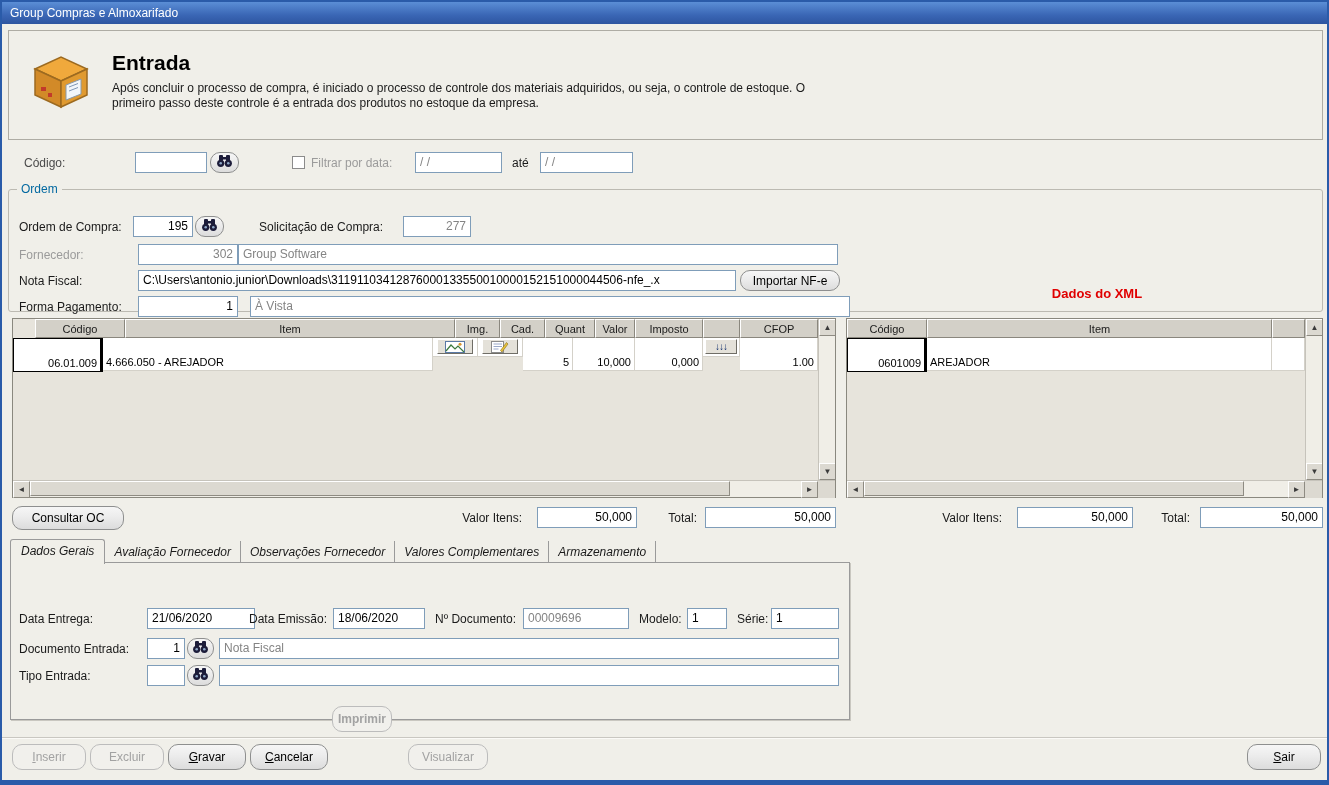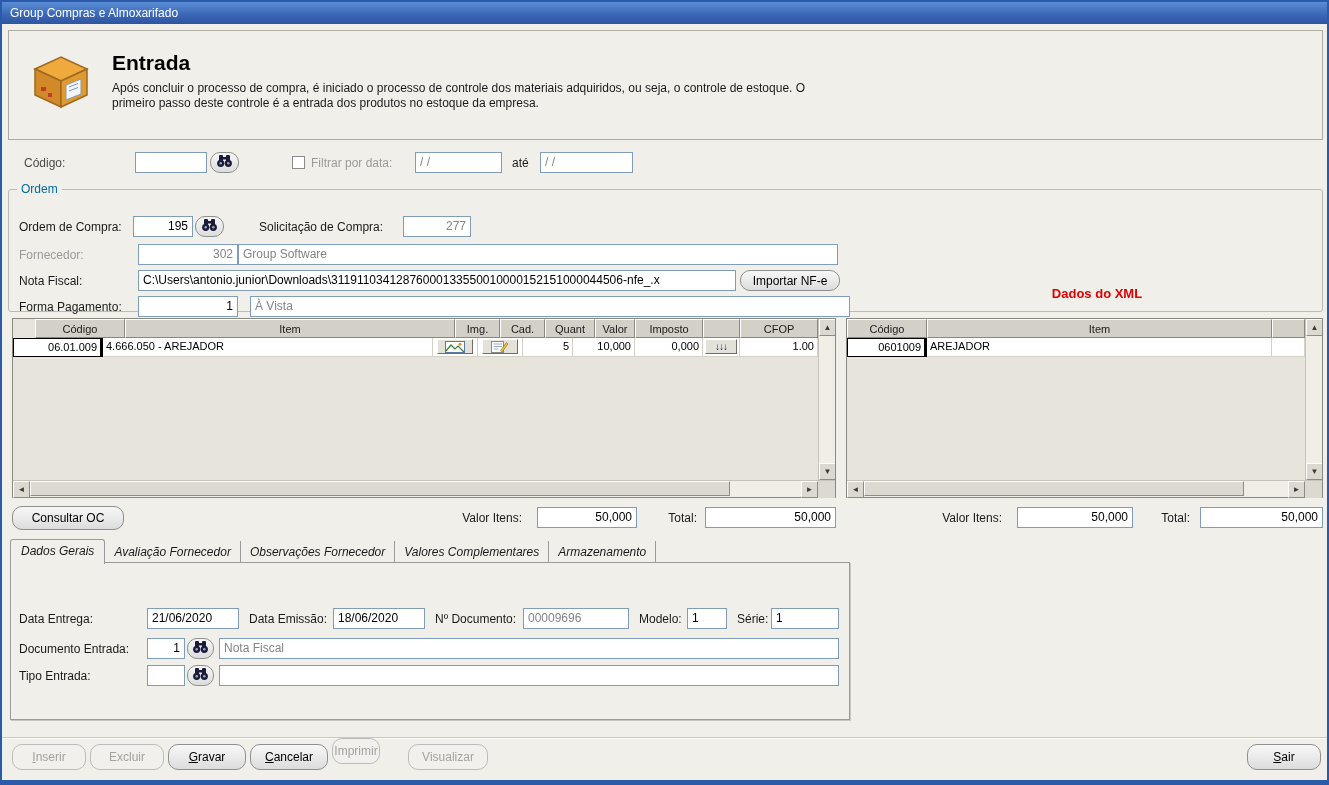--- a/index.html
+++ b/index.html
@@ -41,21 +41,21 @@
   .grid-cols { flex:1; overflow:hidden; }
   .ghead { display:flex; height:19px;justify-content:flex-end; }
   .hc {
     background:#d3d0c8; border-top:1px solid #fff; border-left:1px solid #fff;
     border-right:1px solid #8a877e; border-bottom:1px solid #8a877e;
     font-size:11px; display:flex; align-items:center; justify-content:center;
     color:#1a1a1a; overflow:hidden; flex:none;
   }
   .grow { display:flex; height:19px; background:#fff; }
   .dc {
-    font-size:11px; line-height:17px; padding:0 3px; border-right:1px solid #d4d1c9;
+    font-size:11px; line-height:17px; padding:16px 3px; border-right:1px solid #d4d1c9;
     border-bottom:1px solid #d4d1c9; overflow:hidden; white-space:nowrap; flex:none; background:#fff;
   }
   .dc.ra { text-align:right; }
   .dc.cursor { border:1px solid #000; border-right:3px solid #000; }
   .cellbtn {
     display:inline-flex; align-items:center; justify-content:center; width:100%; height:15px;
     border:1px solid; border-color:#fff #6f6d66 #6f6d66 #fff; background:#e4e1d9; margin-top:1px;
   }
   .gfill { flex:1; background:#e7e4dc; }
   .vscroll { width:17px; background:#f0eee7; border-left:1px solid #c6c3bb; display:flex; flex-direction:column; justify-content:space-between; }
@@ -273,21 +273,21 @@
   <div class="tabs" style="left:8px; top:537px;font-style:italic;">
     <div class="tab active">Dados Gerais</div>
     <div class="tab">Avaliação Fornecedor</div>
     <div class="tab">Observações Fornecedor</div>
     <div class="tab">Valores Complementares</div>
     <div class="tab">Armazenamento</div>
   </div>
 
   <div class="tabpanel" style="left:8px; top:560px; width:840px; height:158px;">
     <span class="lbl" style="left:8px; top:49px;">Data Entrega:</span>
-    <div class="tbx" style="left:136px; top:45px; width:92px;">21/06/2020</div>
+    <div class="tbx" style="left:136px; top:45px; width:108px;">21/06/2020</div>
     <span class="lbl" style="left:238px; top:49px;">Data Emissão:</span>
     <div class="tbx" style="left:322px; top:45px; width:92px;">18/06/2020</div>
     <span class="lbl" style="left:424px; top:49px;">Nº Documento:</span>
     <div class="tbx gray" style="left:512px; top:45px; width:106px;">00009696</div>
     <span class="lbl" style="left:628px; top:49px;">Modelo:</span>
     <div class="tbx" style="left:676px; top:45px; width:40px;">1</div>
     <span class="lbl" style="left:726px; top:49px;">Série:</span>
     <div class="tbx" style="left:760px; top:45px; width:68px;">1</div>
 
     <span class="lbl" style="left:8px; top:79px;">Documento Entrada:</span>
@@ -323,17 +323,17 @@
       </span>
     </button>
     <div class="tbx" style="left:208px; top:102px; width:620px;"></div>
   </div>
 
   <div class="footline" style="top:735px;"></div>
   <button class="btn disabled" style="left:10px;  top:742px; width:74px; height:26px;"><u>I</u>nserir</button>
   <button class="btn disabled" style="left:88px;  top:742px; width:74px; height:26px;">Excluir</button>
   <button class="btn" style="left:166px; top:742px; width:78px; height:26px;"><u>G</u>ravar</button>
   <button class="btn" style="left:248px; top:742px; width:78px; height:26px;"><u>C</u>ancelar</button>
-  <button class="btn disabled" style="left:330px; top:736px; width:48px; height:26px;">Imprimir</button>
+  <button class="btn disabled" style="left:330px; top:704px; width:60px; height:26px;font-weight:bold;">Imprimir</button>
   <button class="btn disabled" style="left:406px; top:742px; width:80px; height:26px;">Visualizar</button>
   <button class="btn" style="left:1245px;top:742px; width:74px; height:26px;"><u>S</u>air</button>
 
 </div>
 
 </body></html>

